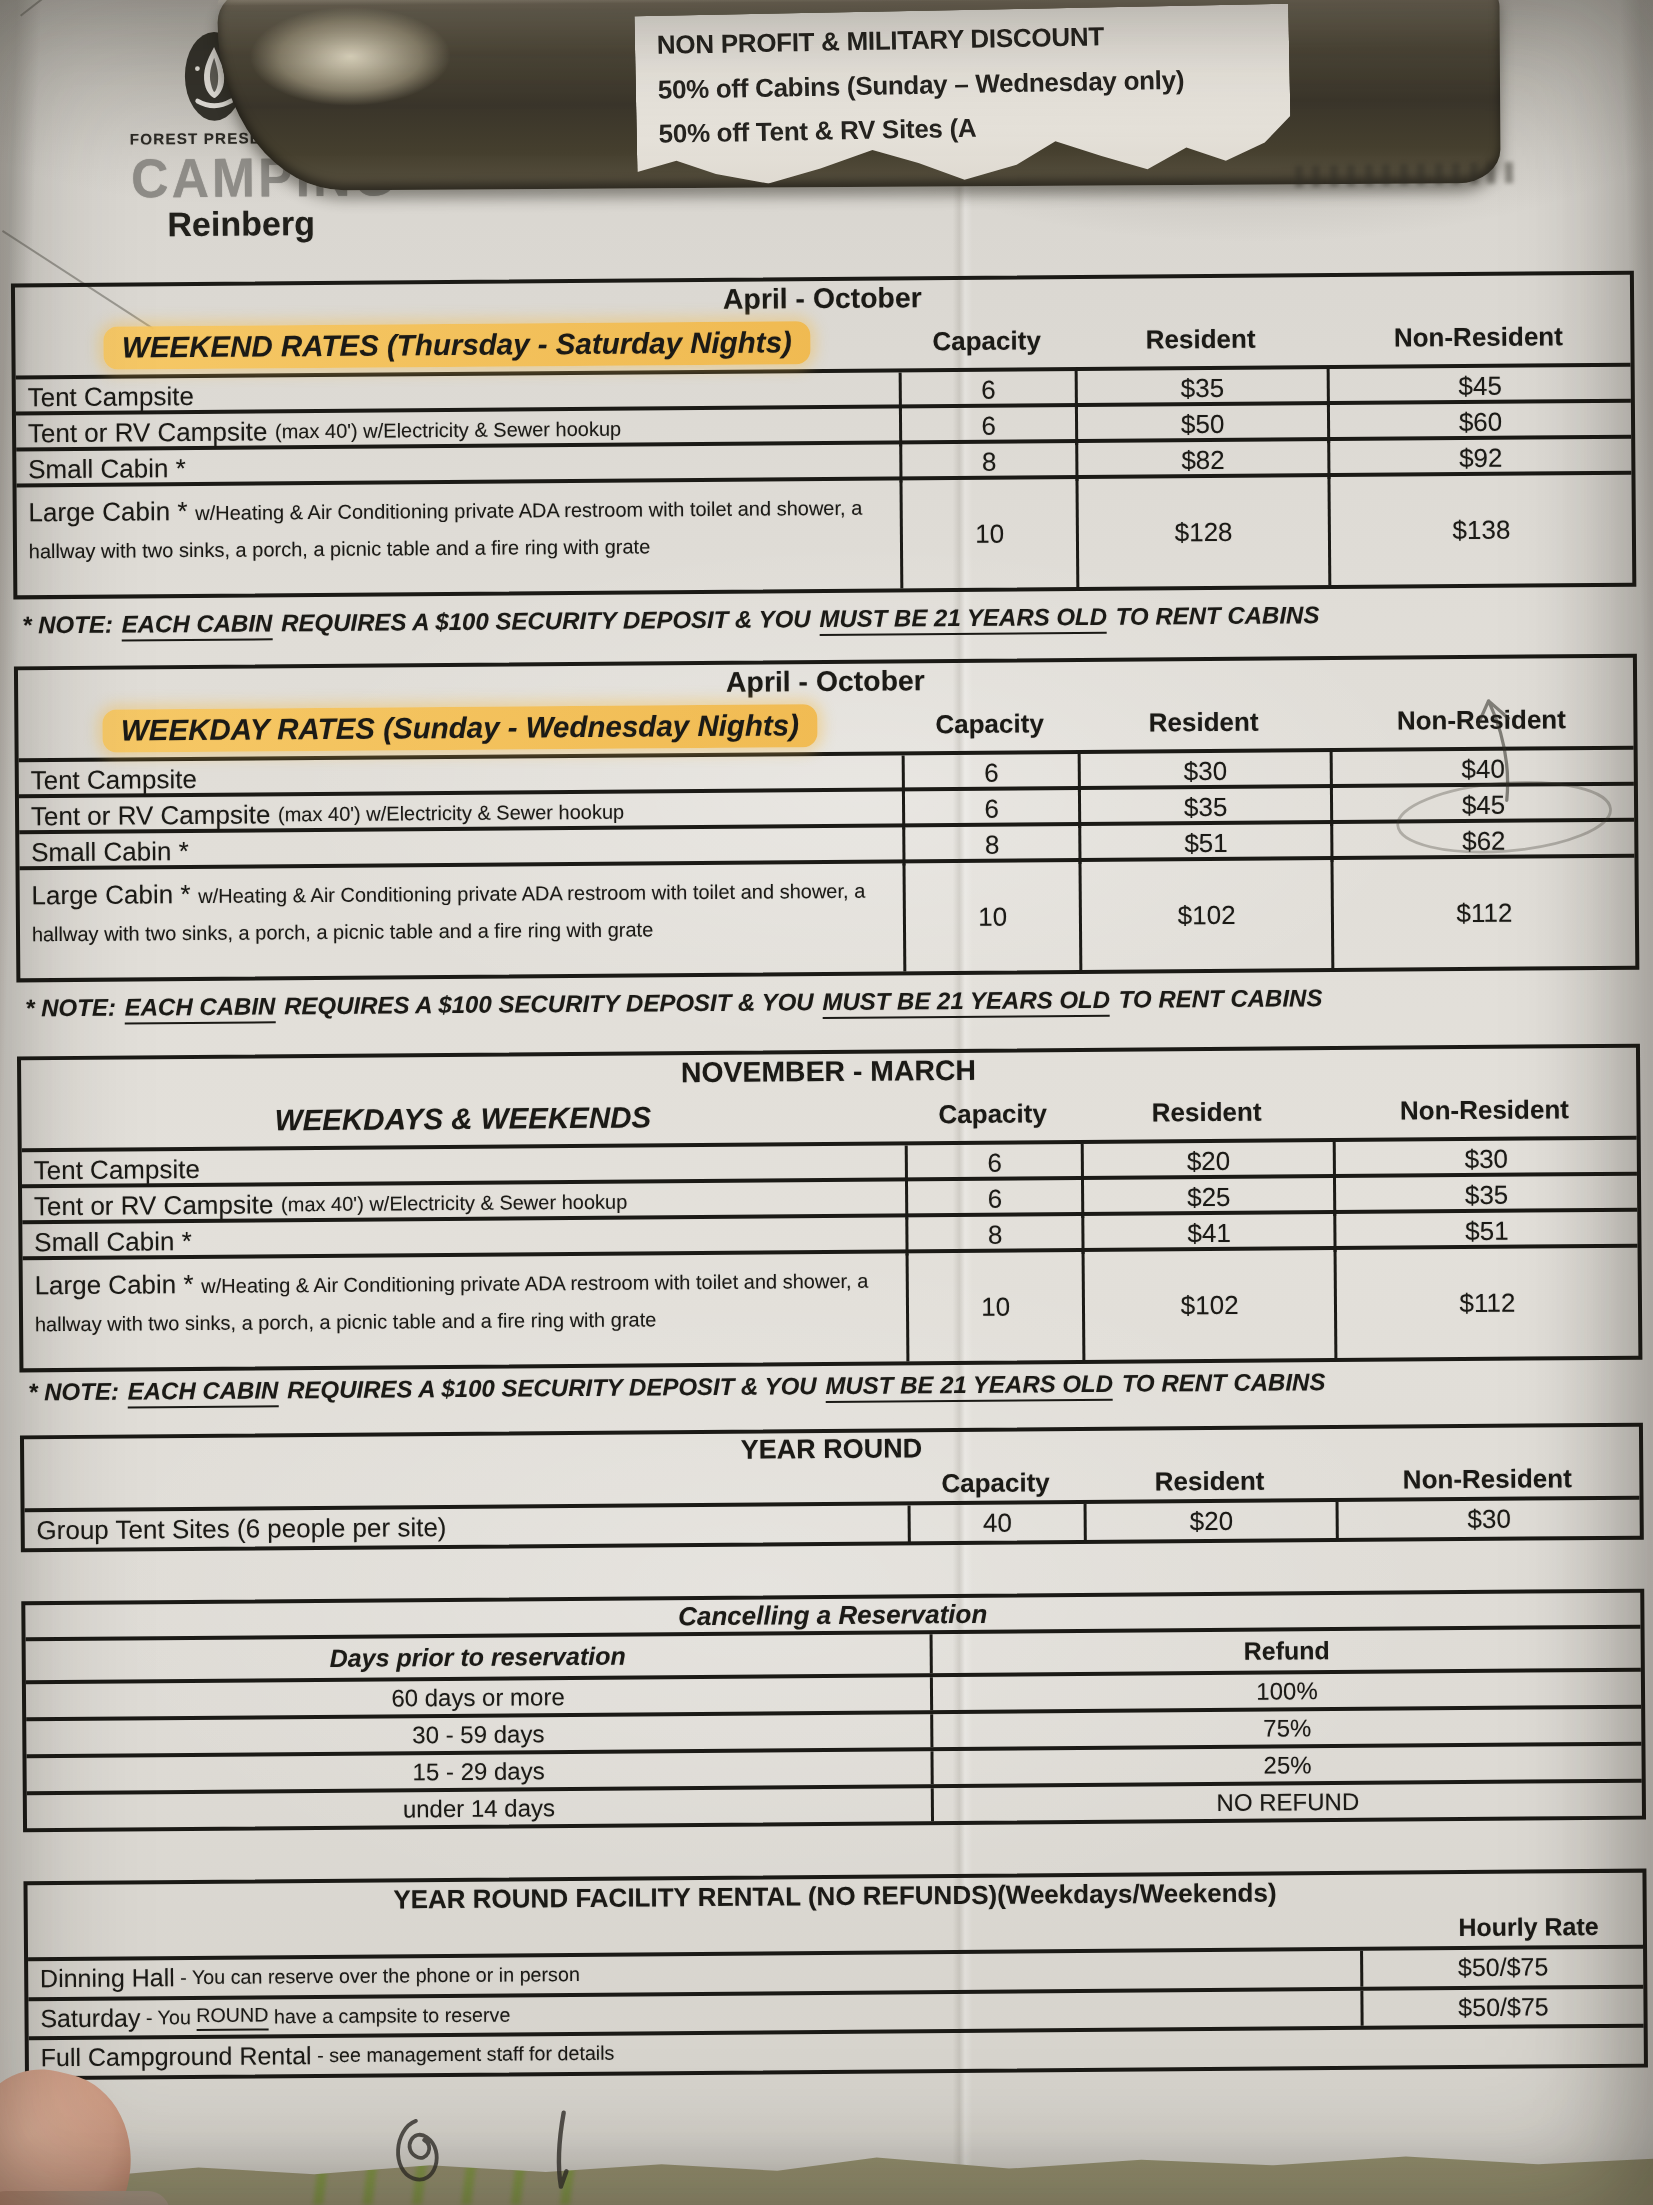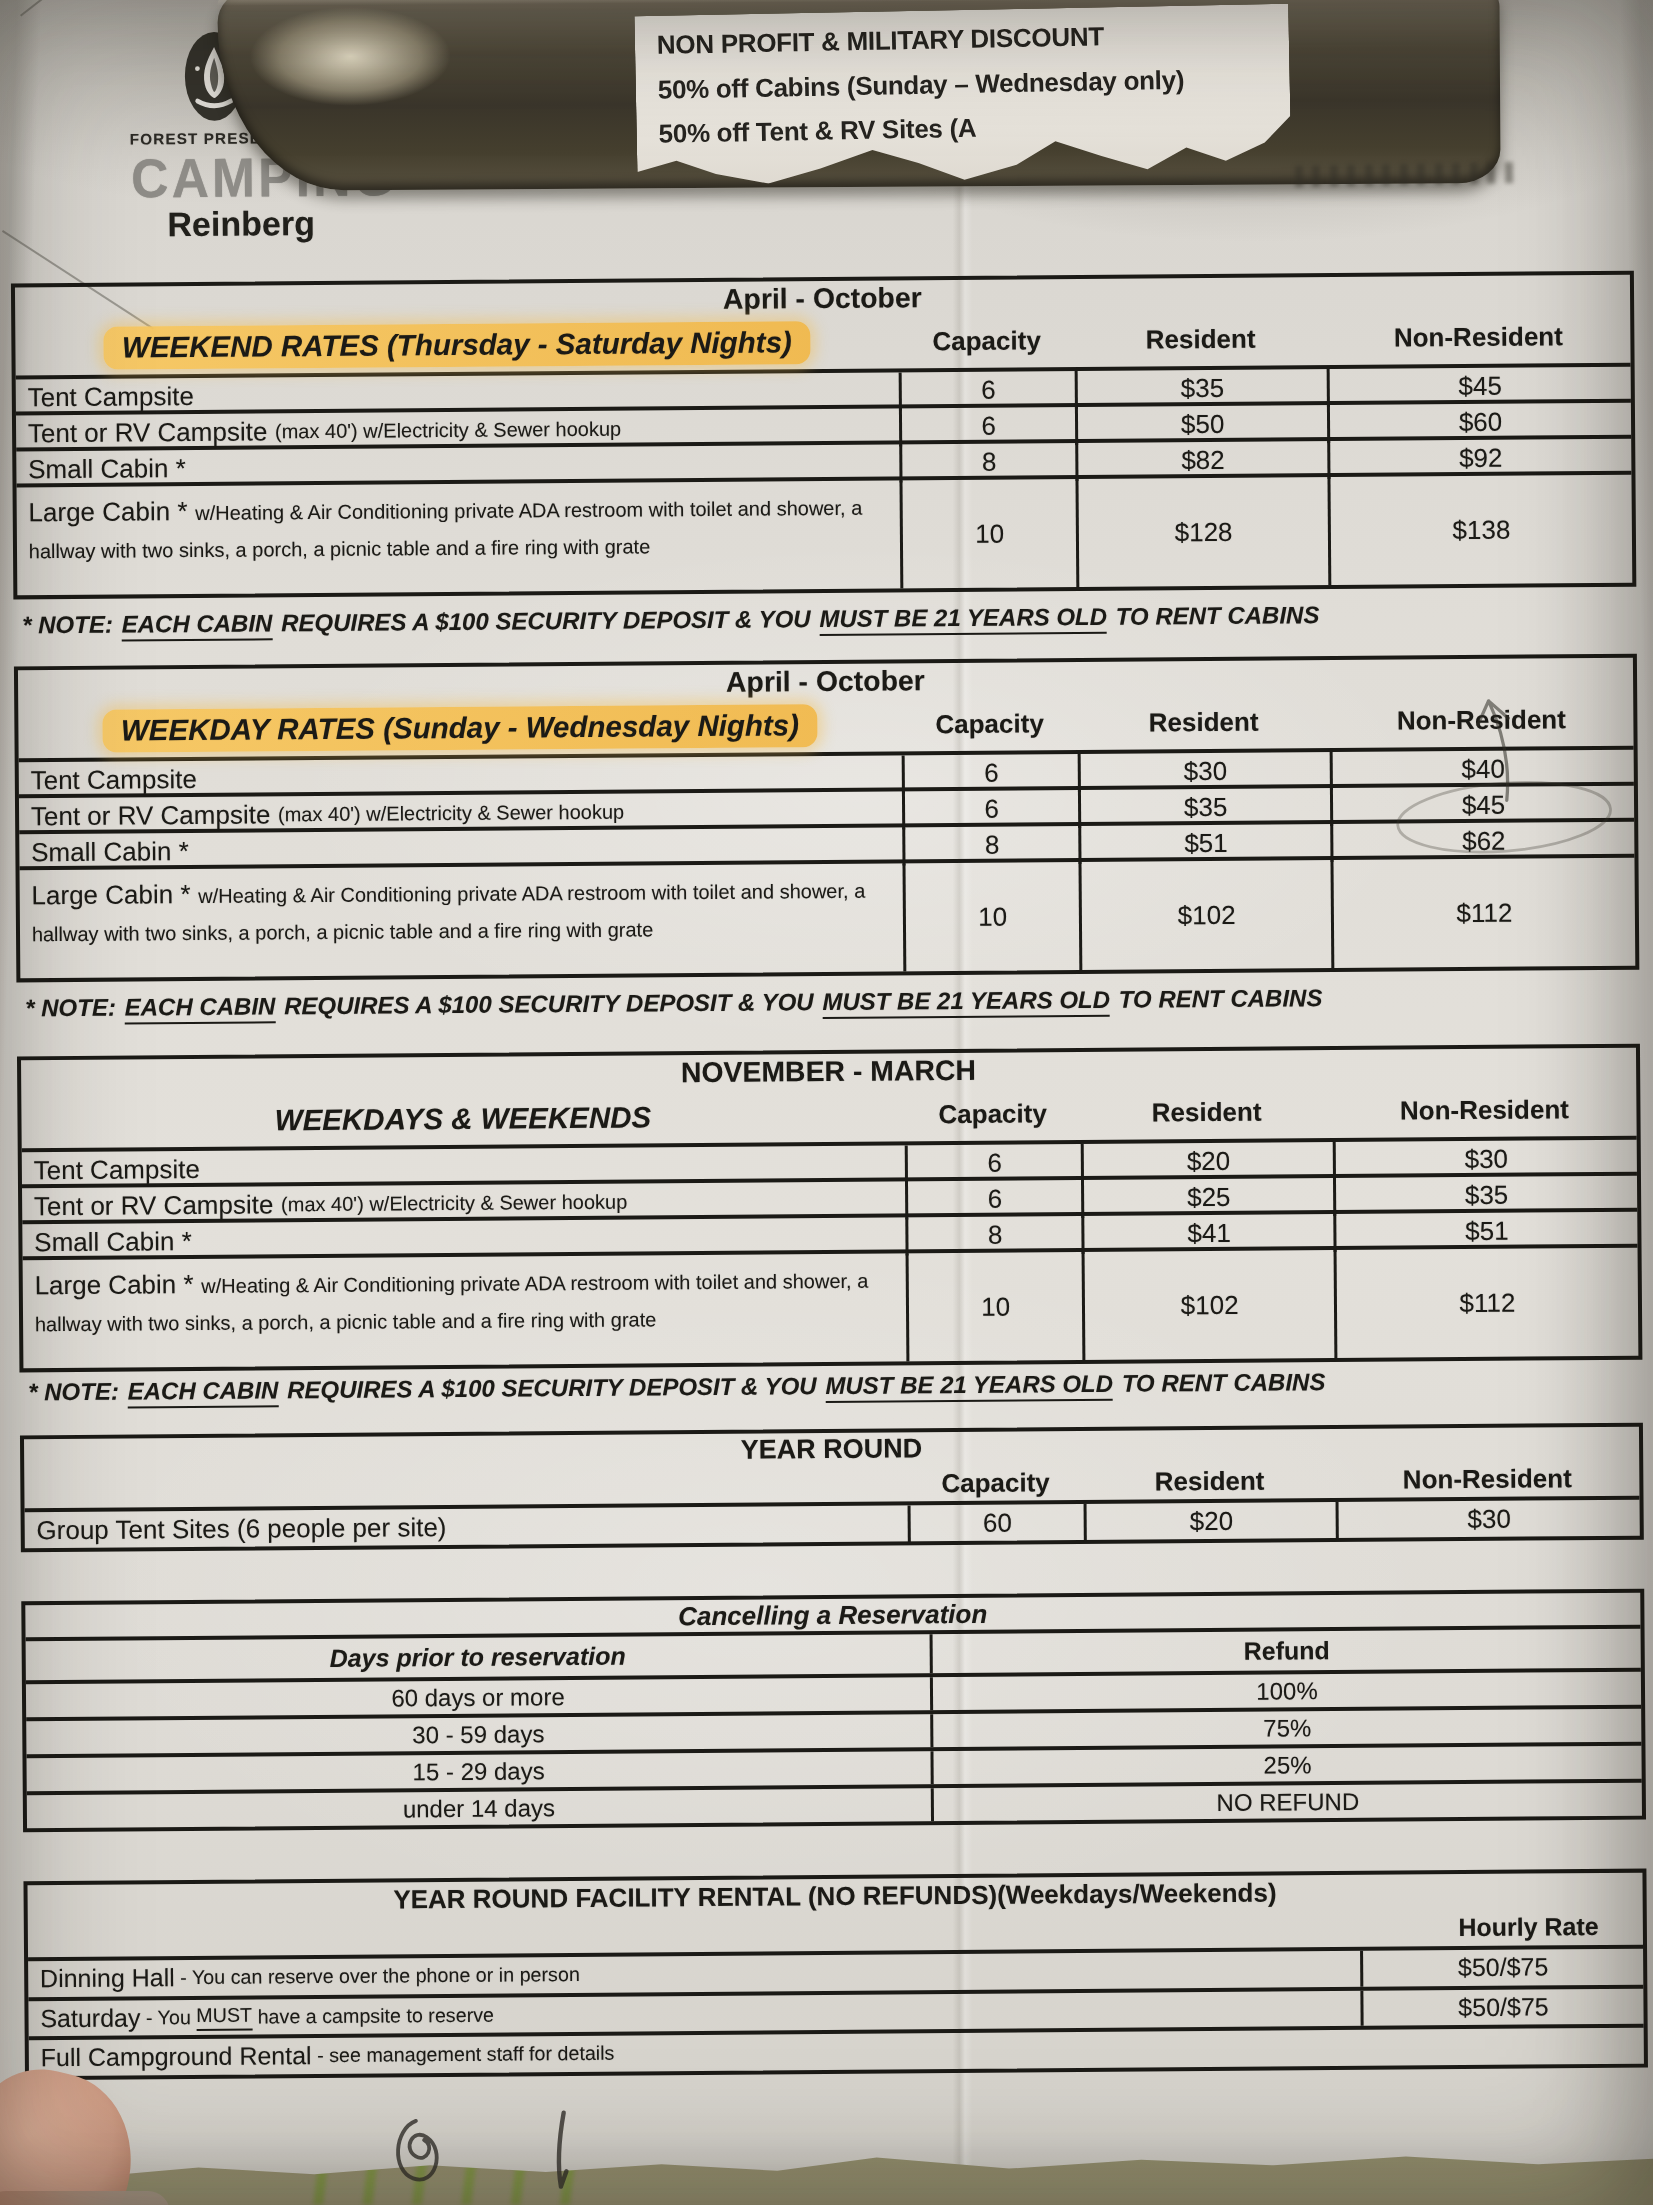--- a/index.html
+++ b/index.html
@@ -321,21 +321,21 @@
       <div class="rt-grid yr-head">
         <div></div>
         <div class="rt-colh">Capacity</div>
         <div class="rt-colh">Resident</div>
         <div class="rt-colh">Non-Resident</div>
       </div>
       <div class="rt-grid rt-row yr-row">
         <div class="rt-label">
             <span class="lbl">Group Tent Sites (6 people per site)</span>
           </div>
-        <div class="rt-cell">60</div>
+        <div class="rt-cell">40</div>
         <div class="rt-cell">$20</div>
         <div class="rt-cell">$30</div>
       </div>
     </section>
 
     <section class="cx">
       <div class="cx-title">Cancelling a Reservation</div>
       <div class="cx-grid cx-head">
         <div class="days">Days prior to reservation</div>
         <div>Refund</div>
@@ -367,21 +367,21 @@
         <div class="fc-desc">
             <span class="fc-name">Dinning Hall</span>
             <span class="fc-d">- You can reserve over the phone or in person</span>
           </div>
         <div class="fc-rate">$50/$75</div>
       </div>
       <div class="fc-grid fc-row">
         <div class="fc-desc">
             <span class="fc-name">Saturday</span>
             <span class="fc-d">- You</span>
-            <span class="fc-d u" style="margin:0 5.5px">MUST</span>
+            <span class="fc-d u" style="margin:0 5.5px">ROUND</span>
             <span class="fc-d">have a campsite to reserve</span>
           </div>
         <div class="fc-rate">$50/$75</div>
       </div>
       <div class="fc-grid fc-row norate">
         <div class="fc-desc">
             <span class="fc-name">Full Campground Rental</span>
             <span class="fc-d">- see management staff for details</span>
           </div>
         <div class="fc-rate"></div>

